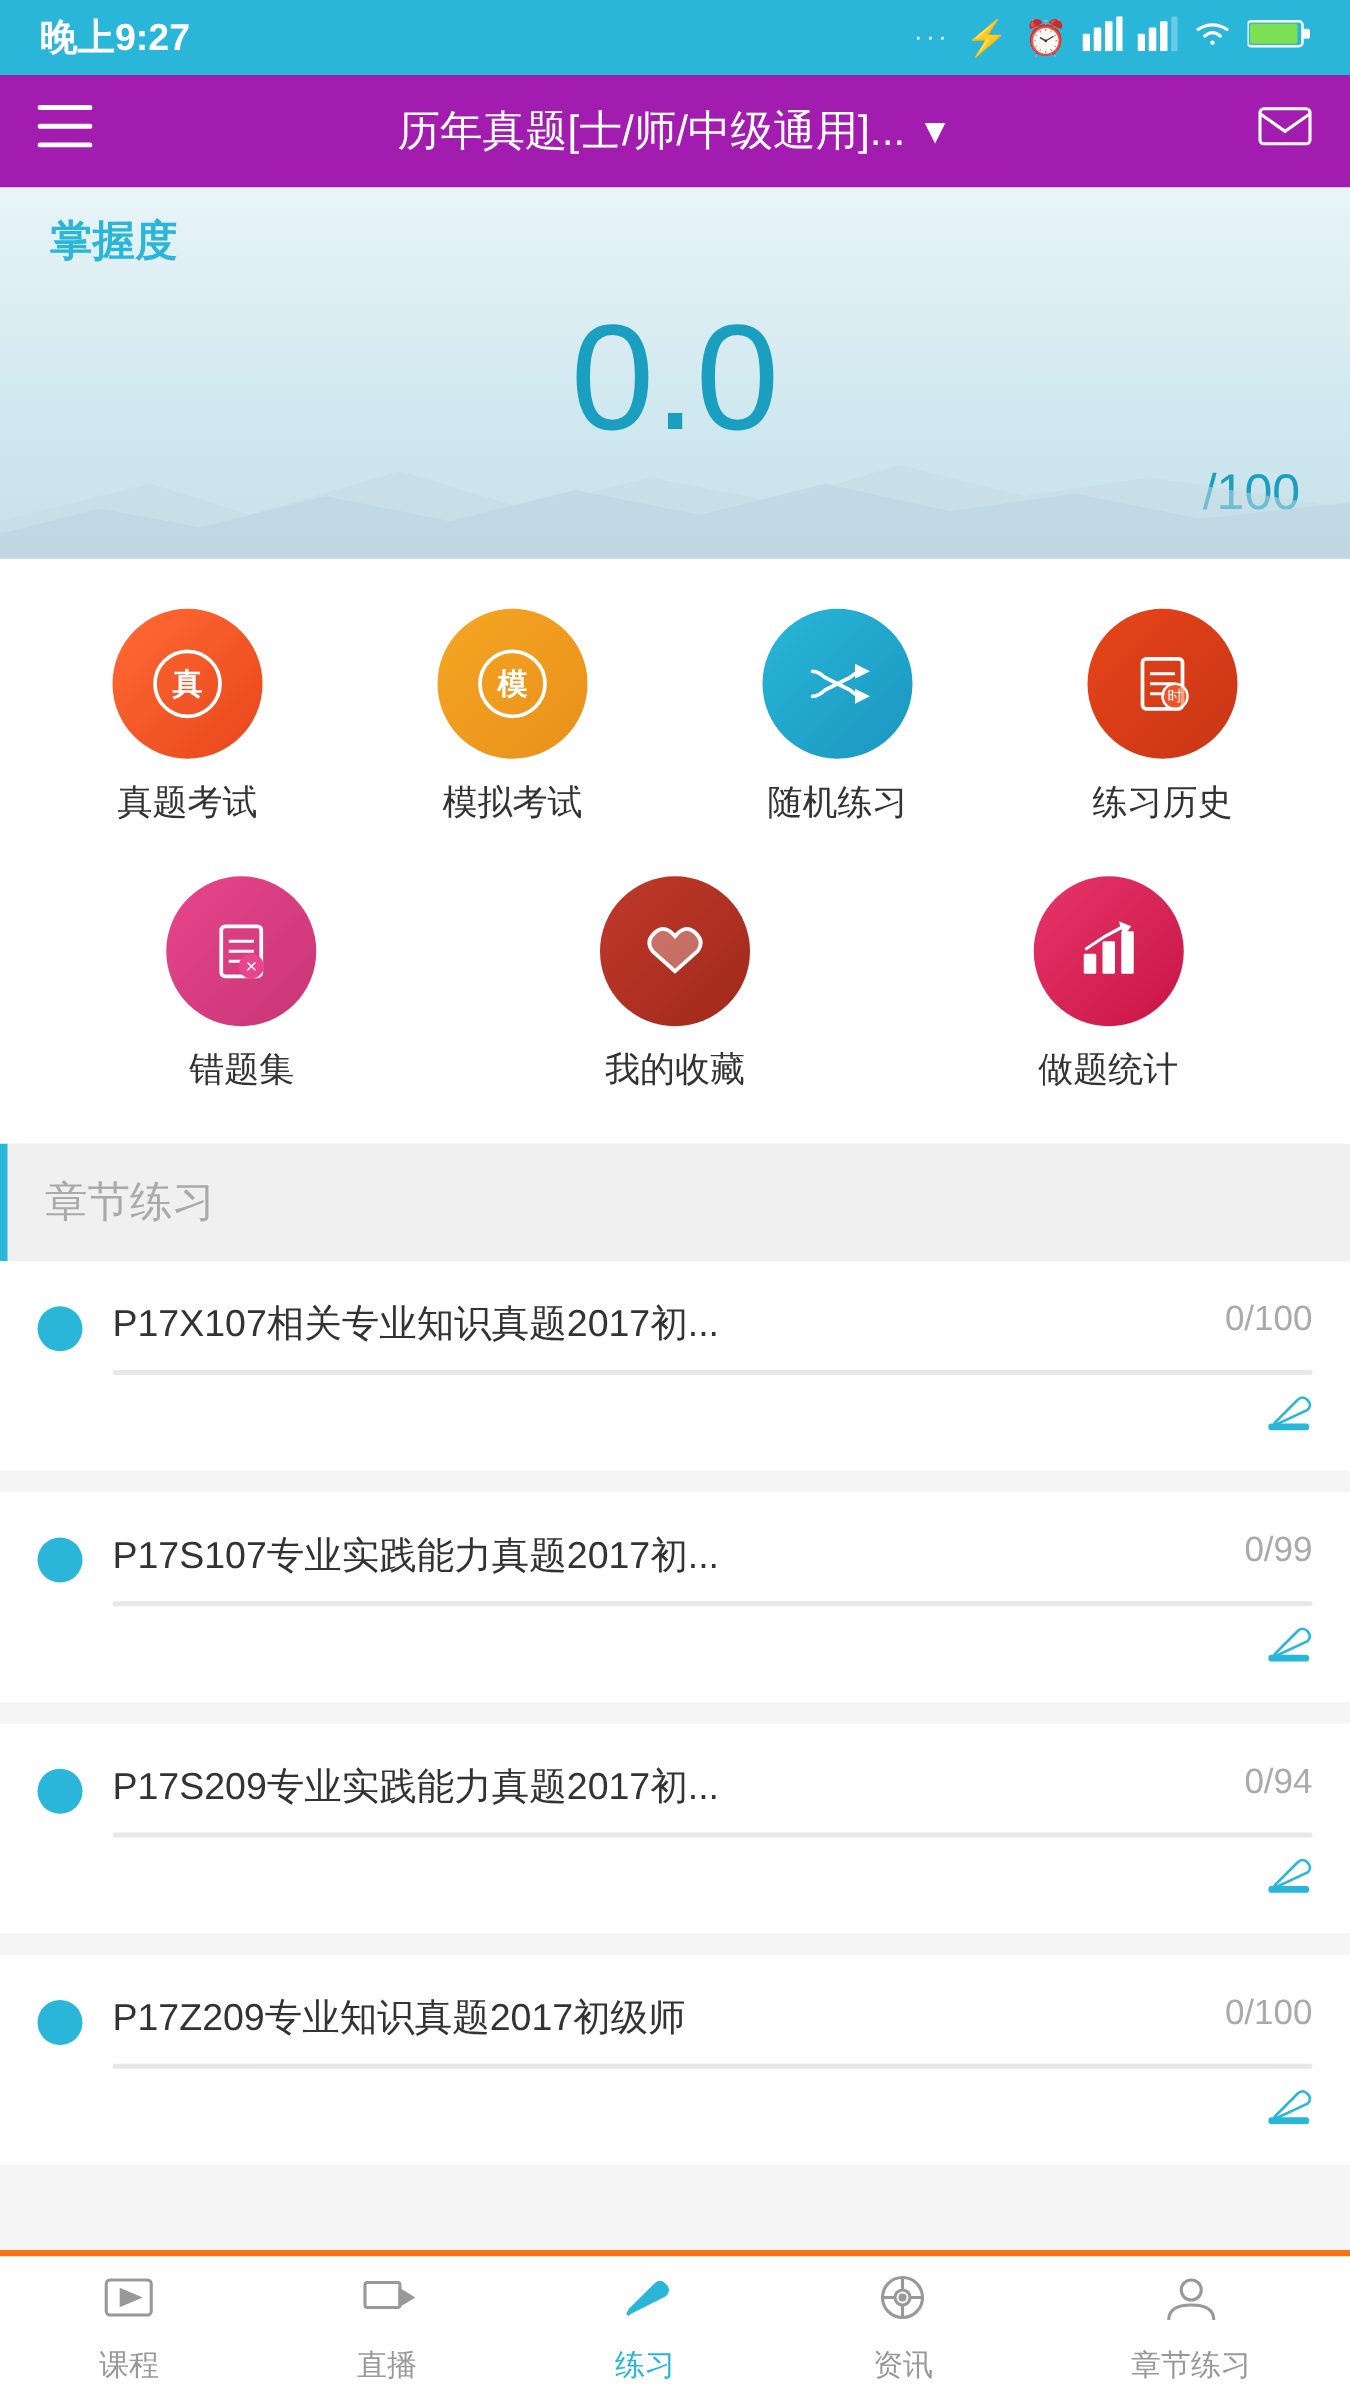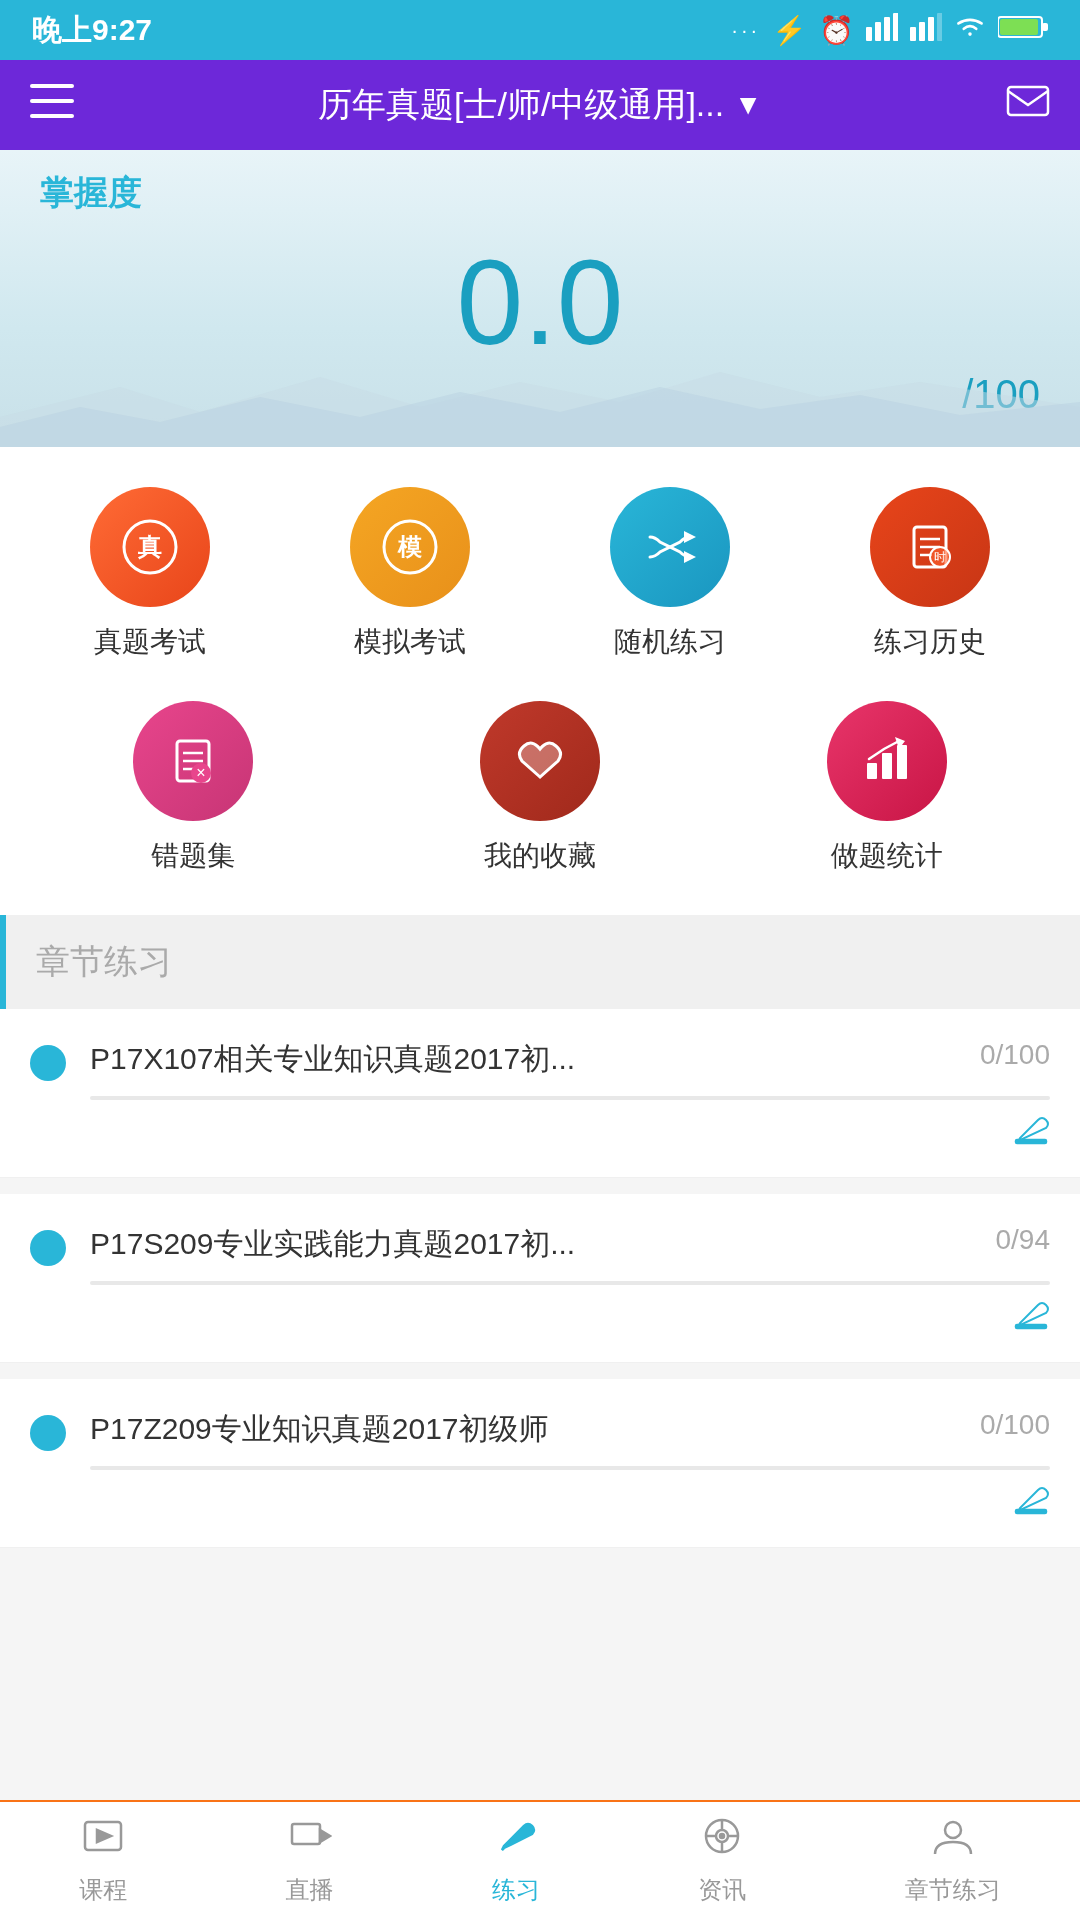--- a/index.html
+++ b/index.html
@@ -22,21 +22,21 @@
       justify-content: space-between;
       padding: 0 32px;
       color: white;
       font-size: 28px;
     }
     .status-time { font-weight: 600; font-size: 30px; }
     .status-icons { display: flex; align-items: center; gap: 12px; }
 
     
     .header {
-      background: #6d28d9;
+      background: #a21caf;
       height: 90px;
       display: flex;
       align-items: center;
       justify-content: space-between;
       padding: 0 30px;
       color: white;
     }
     .header-menu { font-size: 36px; color: white; }
     .header-title { font-size: 34px; color: white; display: flex; align-items: center; gap: 10px; }
     .header-mail { font-size: 36px; color: white; }
@@ -177,21 +177,21 @@
     }
 
     
     .bottom-nav {
       position: fixed;
       bottom: 0;
       left: 0;
       width: 1080px;
       height: 120px;
       background: white;
-      border-top: 2px solid #f97316;
+      border-top: 5px solid #f97316;
       display: flex;
       align-items: center;
       justify-content: space-around;
     }
     .nav-item {
       display: flex;
       flex-direction: column;
       align-items: center;
       gap: 8px;
       cursor: pointer;
@@ -401,20 +401,40 @@
               <rect x="4" y="30" width="30" height="3" rx="1" fill="#29b6d8"></rect>
             </svg>
           </span>
         </div>
       </div>
     </div>
     <div class="list-item">
       <div class="list-dot"></div>
       <div class="list-content">
         <div class="list-title-row">
+          <span class="list-title">P17S107专业实践能力真题2017初...</span>
+          <span class="list-score">0/99</span>
+        </div>
+        <div class="list-progress">
+          <div style="width:0%; height:100%; background:#29b6d8; border-radius:2px;"></div>
+        </div>
+        <div class="list-edit-row">
+          <span class="edit-icon">
+            <svg width="38" height="38" viewBox="0 0 38 38" fill="none" stroke="#29b6d8" stroke-width="2.5">
+              <path d="M8 30 L6 32 L8 28 L26 10 Q30 6 34 10 Q38 14 34 18 Z" fill="none" stroke="#29b6d8" stroke-width="2"></path>
+              <rect x="4" y="30" width="30" height="3" rx="1" fill="#29b6d8"></rect>
+            </svg>
+          </span>
+        </div>
+      </div>
+    </div>
+    <div class="list-item">
+      <div class="list-dot"></div>
+      <div class="list-content">
+        <div class="list-title-row">
           <span class="list-title">P17S209专业实践能力真题2017初...</span>
           <span class="list-score">0/94</span>
         </div>
         <div class="list-progress">
           <div style="width:0%; height:100%; background:#29b6d8; border-radius:2px;"></div>
         </div>
         <div class="list-edit-row">
           <span class="edit-icon">
             <svg width="38" height="38" viewBox="0 0 38 38" fill="none" stroke="#29b6d8" stroke-width="2.5">
               <path d="M8 30 L6 32 L8 28 L26 10 Q30 6 34 10 Q38 14 34 18 Z" fill="none" stroke="#29b6d8" stroke-width="2"></path>

